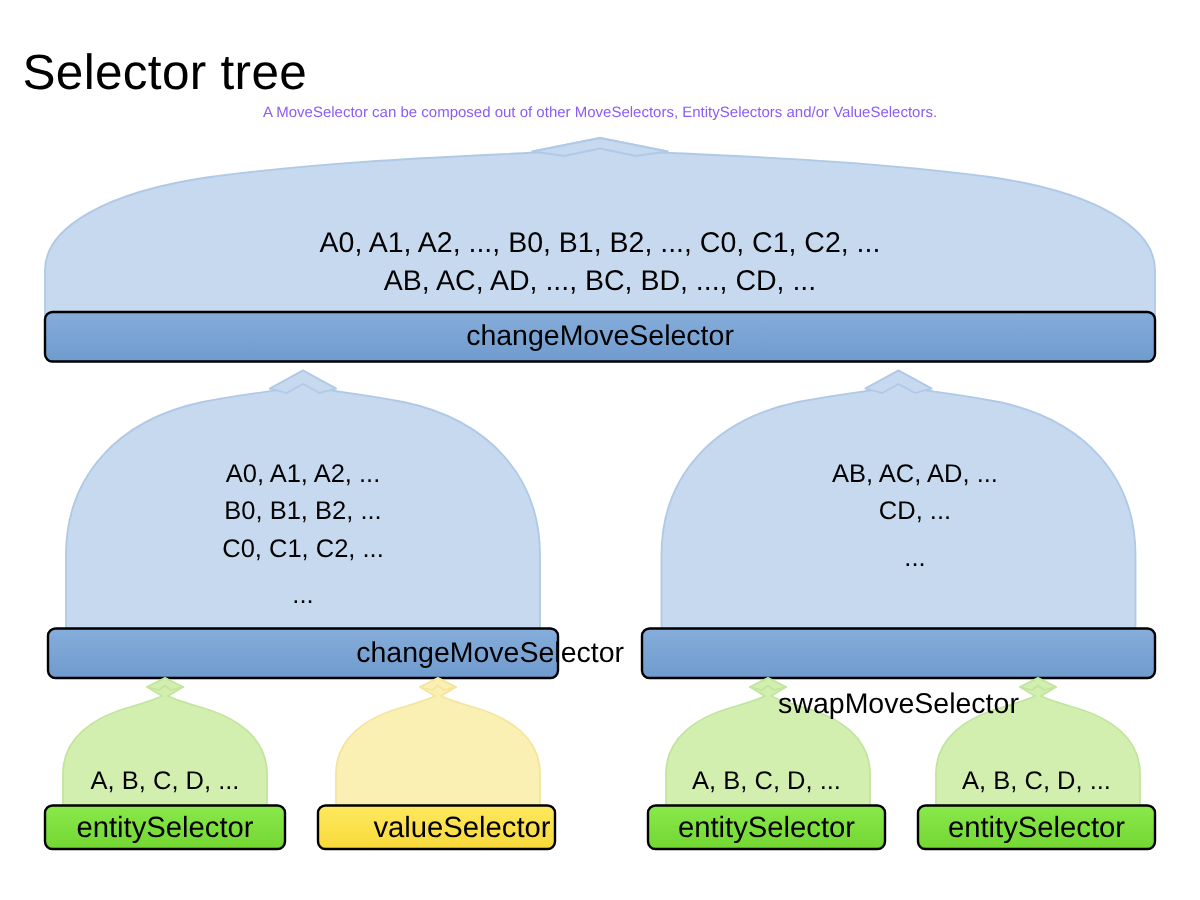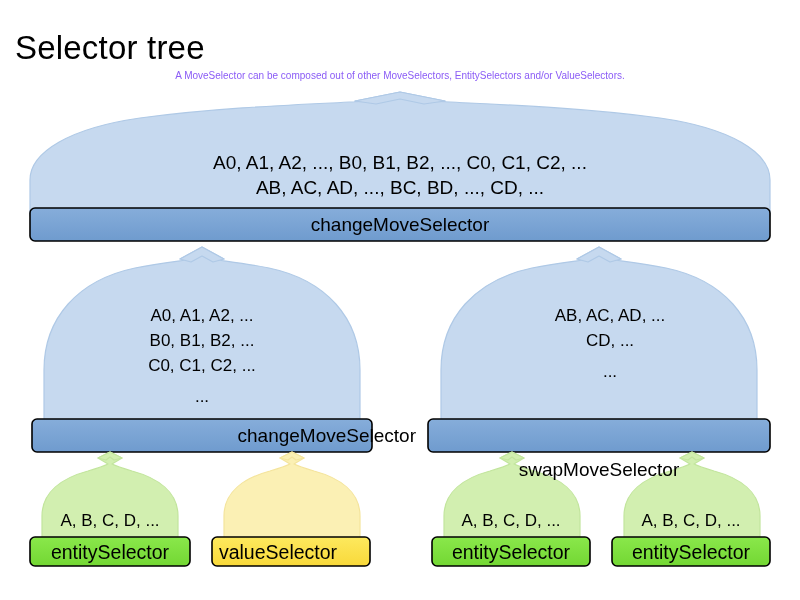--- a/index.html
+++ b/index.html
@@ -256,21 +256,21 @@
     <div>CD, ...</div>
     <div style="margin-top:6px;">...</div>
   </div>
   <div class="bar-label" style="left:428px; top:426px; width:342px;margin-top:34px;">swapMoveSelector</div>
 
   <div class="balloon-text small" style="left:30px; top:508px; width:160px;">
     <div>A, B, C, D, ...</div>
   </div>
   <div class="bar-label leaf" style="left:30px; top:542px; width:160px;">entitySelector</div>
 
-  <div class="bar-label leaf" style="left:200px; top:542px; width:156px;">valueSelector</div>
+  <div class="bar-label leaf" style="left:230px; top:542px; width:156px;">valueSelector</div>
 
   <div class="balloon-text small" style="left:432px; top:508px; width:158px;">
     <div>A, B, C, D, ...</div>
   </div>
   <div class="bar-label leaf" style="left:432px; top:542px; width:158px;">entitySelector</div>
 
   <div class="balloon-text small" style="left:612px; top:508px; width:158px;">
     <div>A, B, C, D, ...</div>
   </div>
   <div class="bar-label leaf" style="left:612px; top:542px; width:158px;">entitySelector</div>

